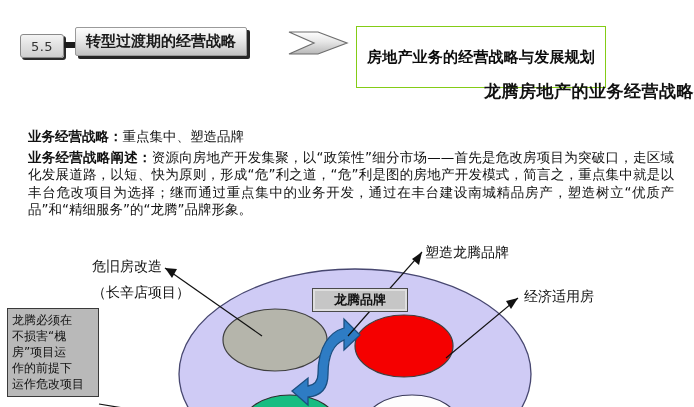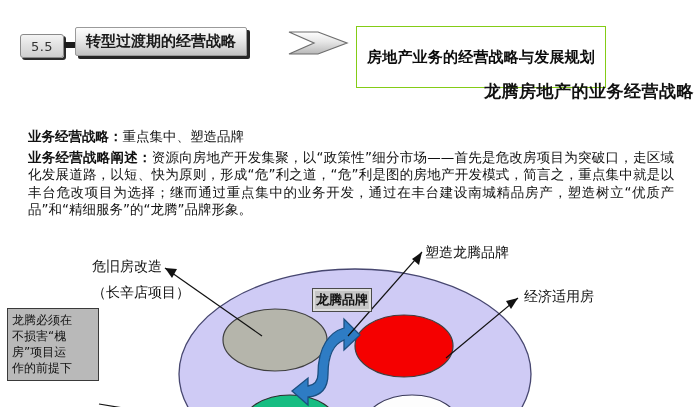--- a/index.html
+++ b/index.html
@@ -86,21 +86,21 @@
   .note-box div{white-space:nowrap;}
 
   .lbl{position:absolute;font-size:14px;color:#111;white-space:nowrap;}
   .lbl-weijiu   {left:92px; top:22px;}
   .lbl-changxin {left:92px; top:48px;}
   .lbl-suzao    {left:425px;top:8px;}
   .lbl-jingji   {left:524px;top:52px;}
 
   .brand-box{
     position:absolute;left:312px;top:52px;
-    padding:2px 3px;
+    padding:2px 21px;
     background:#c6c6c6;
     border:1px solid #4a4a4a;
     box-shadow:inset 0 0 0 2px #dedede;
     font-size:13px;color:#111;font-weight:bold;white-space:nowrap;
   }
 </style>
 </head>
 <body>
 
 <div class="slide">
@@ -177,20 +177,21 @@
       <g>
         <line x1="99" y1="168" x2="244" y2="192" stroke="#111" stroke-width="1.2"></line>
       </g>
     </svg>
 
     <div class="note-box">
       <div>龙腾必须在</div>
       <div>不损害“槐</div>
       <div>房”项目运</div>
       <div>作的前提下</div>
+      <div>运作危改项目</div>
     </div>
 
     <div class="lbl lbl-weijiu">危旧房改造</div>
 
     <div class="lbl lbl-changxin">（长辛店项目）</div>
 
     <div class="lbl lbl-suzao">塑造龙腾品牌</div>
 
     <div class="lbl lbl-jingji">经济适用房</div>
 

